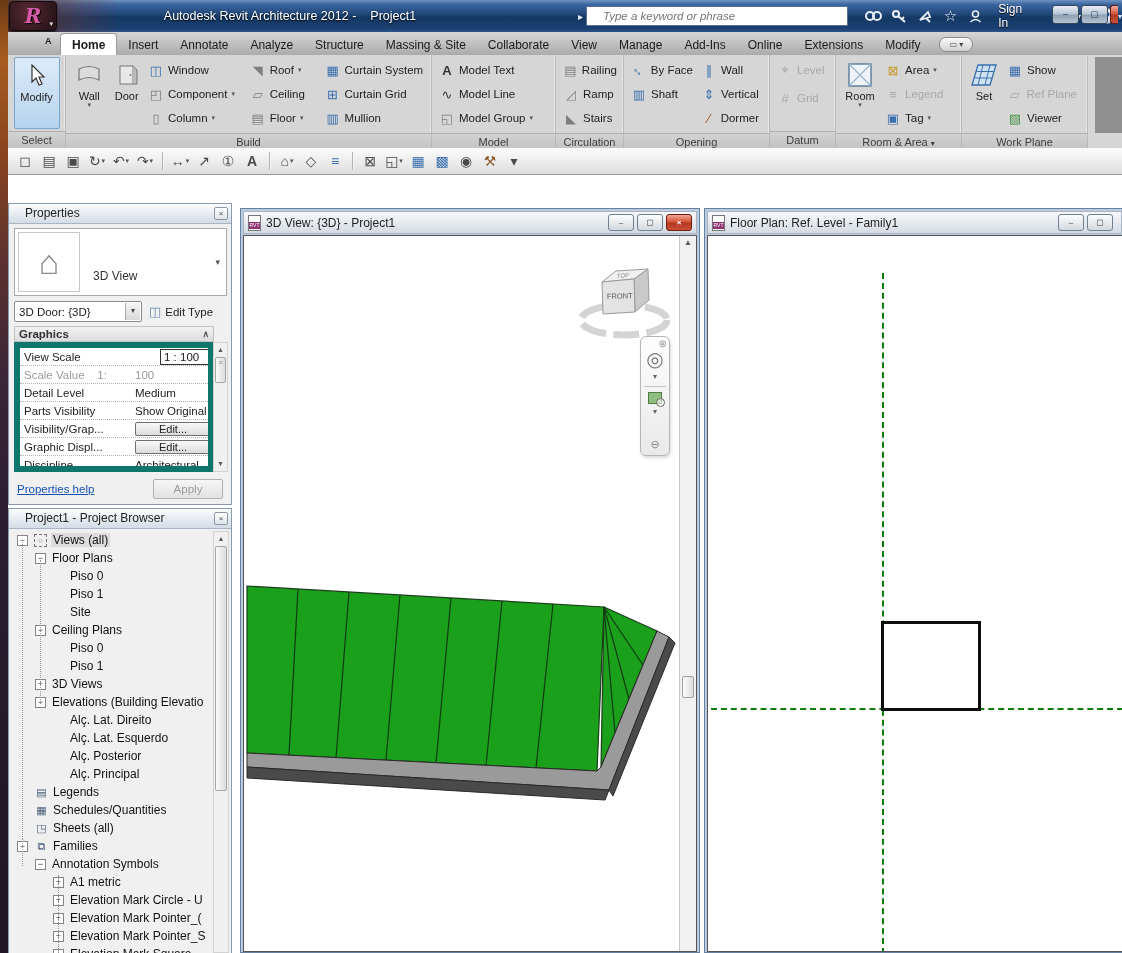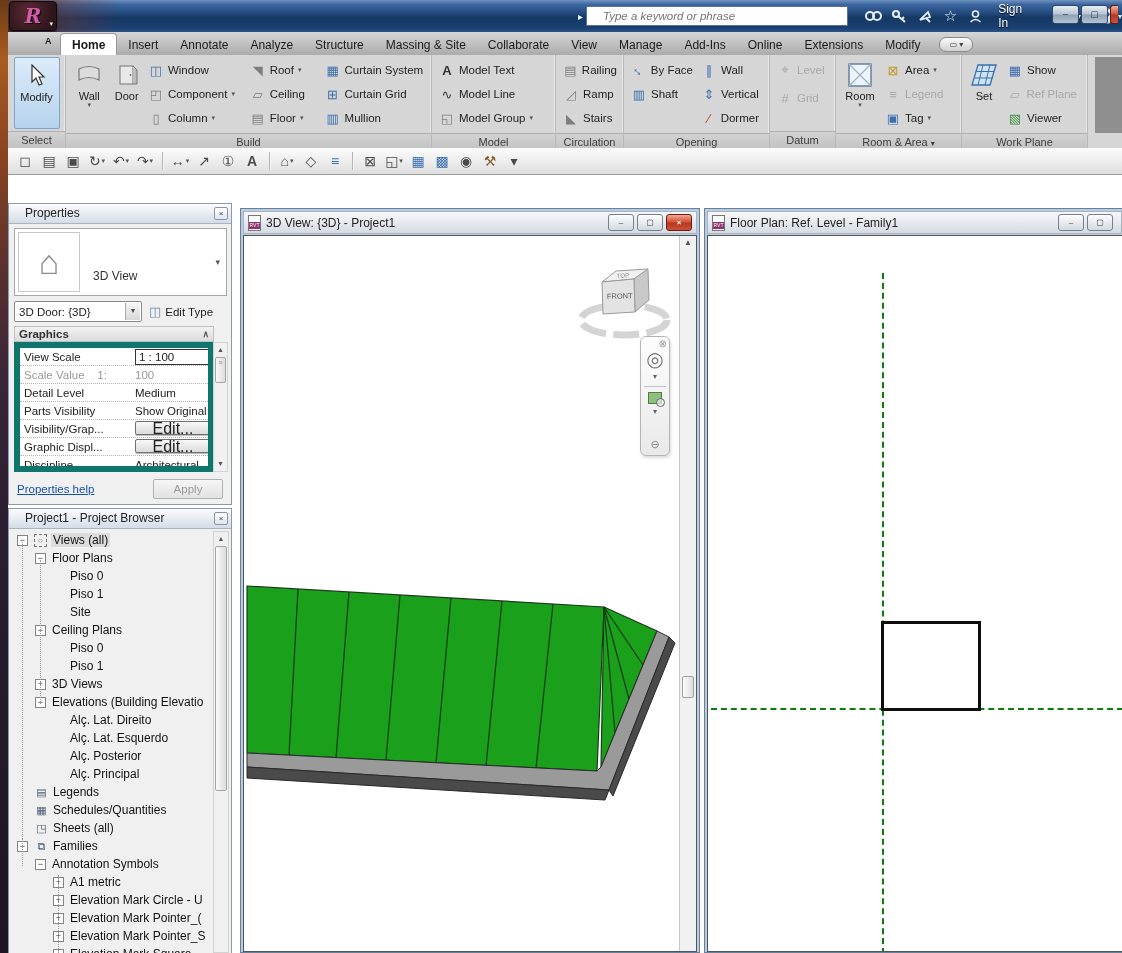--- a/index.html
+++ b/index.html
@@ -107,22 +107,22 @@
     background:linear-gradient(#f2f2f2,#dcdcdc); border:1px solid #c0c0c0; font-size:11.5px; font-weight:bold;
     color:#333; line-height:14px; padding-left:4px; }
   .sec-hdr .chev { position:absolute; right:4px; top:0; font-size:9px; color:#555; }
   .pgrid { position:absolute; left:5px; top:138px; width:200px; height:130px; background:#fff;
     border:6px solid #0f766e; overflow:hidden; }
   .prow { height:18px; display:flex; border-bottom:1px dotted #b4b4b4; align-items:center; }
   .plabel { width:112px; font-size:11.5px; color:#222; padding-left:4px; white-space:pre; overflow:hidden; }
   .pvalue { flex:1; font-size:11.5px; color:#222; padding-left:3px; white-space:nowrap; overflow:hidden; }
   .prow.disrow .plabel, .prow.disrow .pvalue { color:#9a9a9a; }
   .vbox { display:inline-block; border:1px solid #333; background:#fff; height:16px; line-height:15px;
-    padding:0 3px; min-width:78px; }
-  .ebtn { display:inline-block; width:76px; height:14px; text-align:center; line-height:13px; font-size:16px;
+    padding:0 3px; min-width:78px;margin-left:25px; }
+  .ebtn { display:inline-block; width:76px; height:14px; text-align:center; line-height:13px; font-size:11px;
     border:1px solid #707070; border-radius:2px; background:linear-gradient(#f8f8f8,#dcdcdc); box-shadow:0 1px 0 #bbb; }
   .pscroll { position:absolute; right:3px; top:138px; width:15px; height:130px; background:#f0f0f0; border:1px solid #d2d2d2; }
   .varrow { height:14px; text-align:center; font-size:7px; color:#555; line-height:14px; }
   .vthumb { margin:0 1px; background:linear-gradient(90deg,#fafafa,#dcdcdc); border:1px solid #a5a5a5; border-radius:2px; }
   .grip { text-align:center; font-size:7px; color:#888; line-height:10px; }
   .prop-foot { position:absolute; left:0; bottom:0; width:100%; height:30px; display:flex; align-items:center;
     justify-content:space-between; padding:0 8px; }
   .helplink { font-size:11.5px; color:#1550b4; text-decoration:underline; }
   .applybtn { width:70px; height:20px; border:1px solid #b0b0b0; border-radius:2px; color:#9a9a9a; font-size:11.5px;
     background:linear-gradient(#f6f6f6,#e2e2e2); }
@@ -180,20 +180,21 @@
 <body>
 
 <div class="app">
 
   <div class="titlebar">
     <div class="brown-glow"></div>
     <div class="appbtn">
       <div class="r">R</div>
       <div class="ac">▾</div>
     </div>
+    <div class="title-text"><span>Autodesk Revit Architecture 2012 -</span><span style="margin-left:14px">Project1</span></div>
     <div class="search-wrap">
       <span class="expand-arrow">▸</span>
       <input class="searchbox" placeholder="Type a keyword or phrase" style="">
     </div>
     <div class="tb-icons">
       <span class="tb-ic">
         <svg width="18" height="14">
             <circle cx="6" cy="7" r="4" fill="none" stroke="#e8eef5" stroke-width="2"></circle>
             <circle cx="13" cy="7" r="4" fill="none" stroke="#e8eef5" stroke-width="2"></circle>
           </svg>

